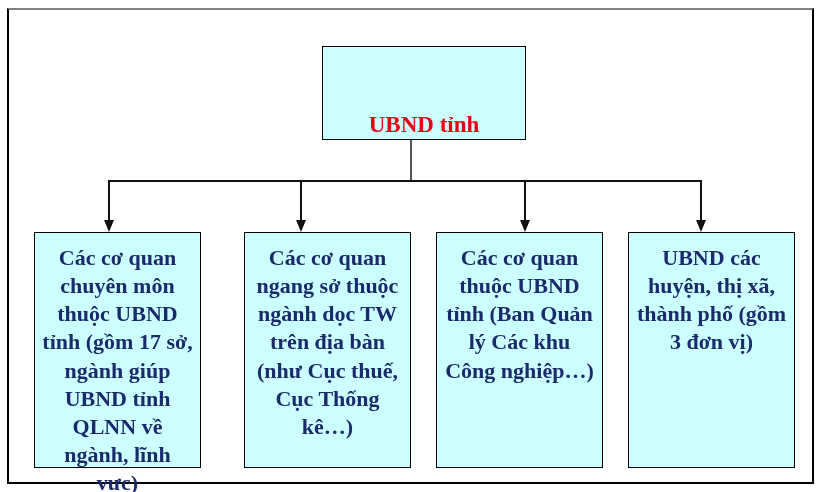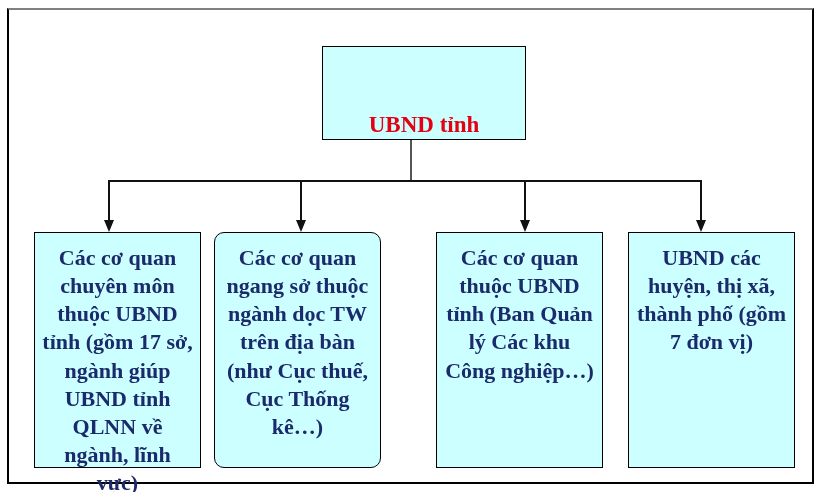--- a/index.html
+++ b/index.html
@@ -69,21 +69,21 @@
     width: 167px;
     padding-top: 11px;
   }
   .node-child .node-text {
     color: #1b2a6b;
     font-size: 22px;
     padding: 0 6px;
     box-sizing: border-box;
   }
   .child-0 { left: 34px; }
-  .child-1 { left: 214px; border-radius: 10px; }
+  .child-1 { left: 244px; }
   .child-2 { left: 436px; }
   .child-3 { left: 628px; }
 
   
   .conn {
     position: absolute;
     background: #555555;
   }
   .conn-trunk {
     left: 410px;
@@ -154,16 +154,16 @@
 
   <div class="node node-child child-1">
     <span class="node-text">Các cơ quan ngang sở thuộc ngành dọc TW trên địa bàn (như Cục thuế, Cục Thống kê…)</span>
   </div>
 
   <div class="node node-child child-2">
     <span class="node-text">Các cơ quan thuộc UBND tỉnh (Ban Quản lý Các khu Công nghiệp…)</span>
   </div>
 
   <div class="node node-child child-3">
-    <span class="node-text">UBND các huyện, thị xã, thành phố (gồm 7 đơn vị)</span>
+    <span class="node-text">UBND các huyện, thị xã, thành phố (gồm 3 đơn vị)</span>
   </div>
 
 </div>
 
 </body></html>

